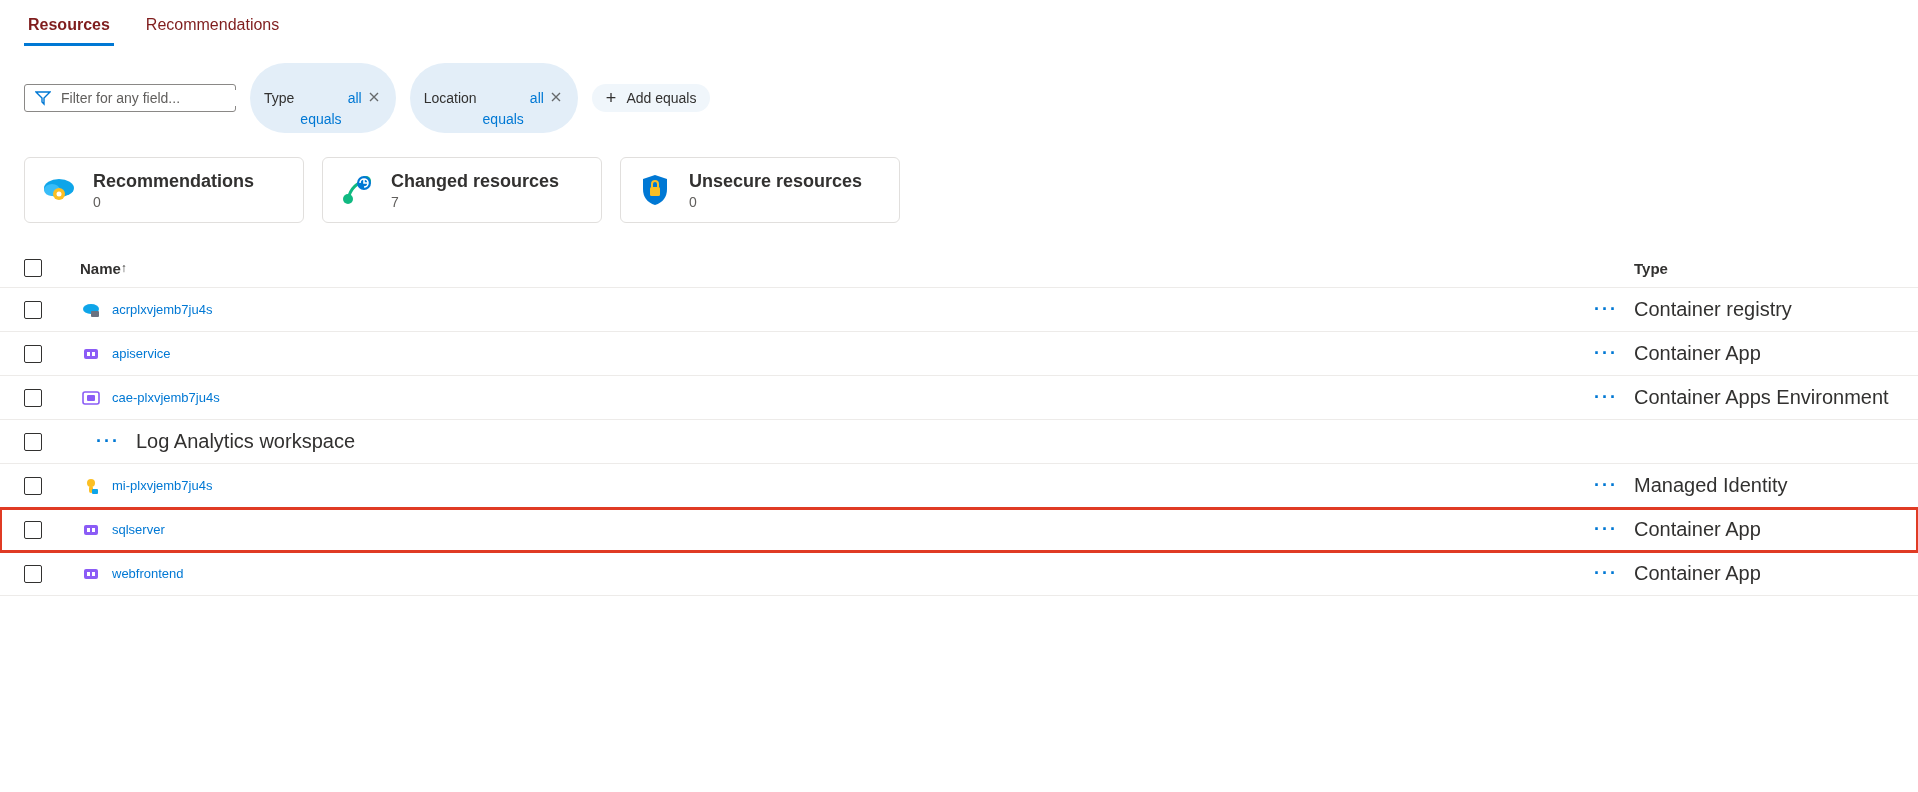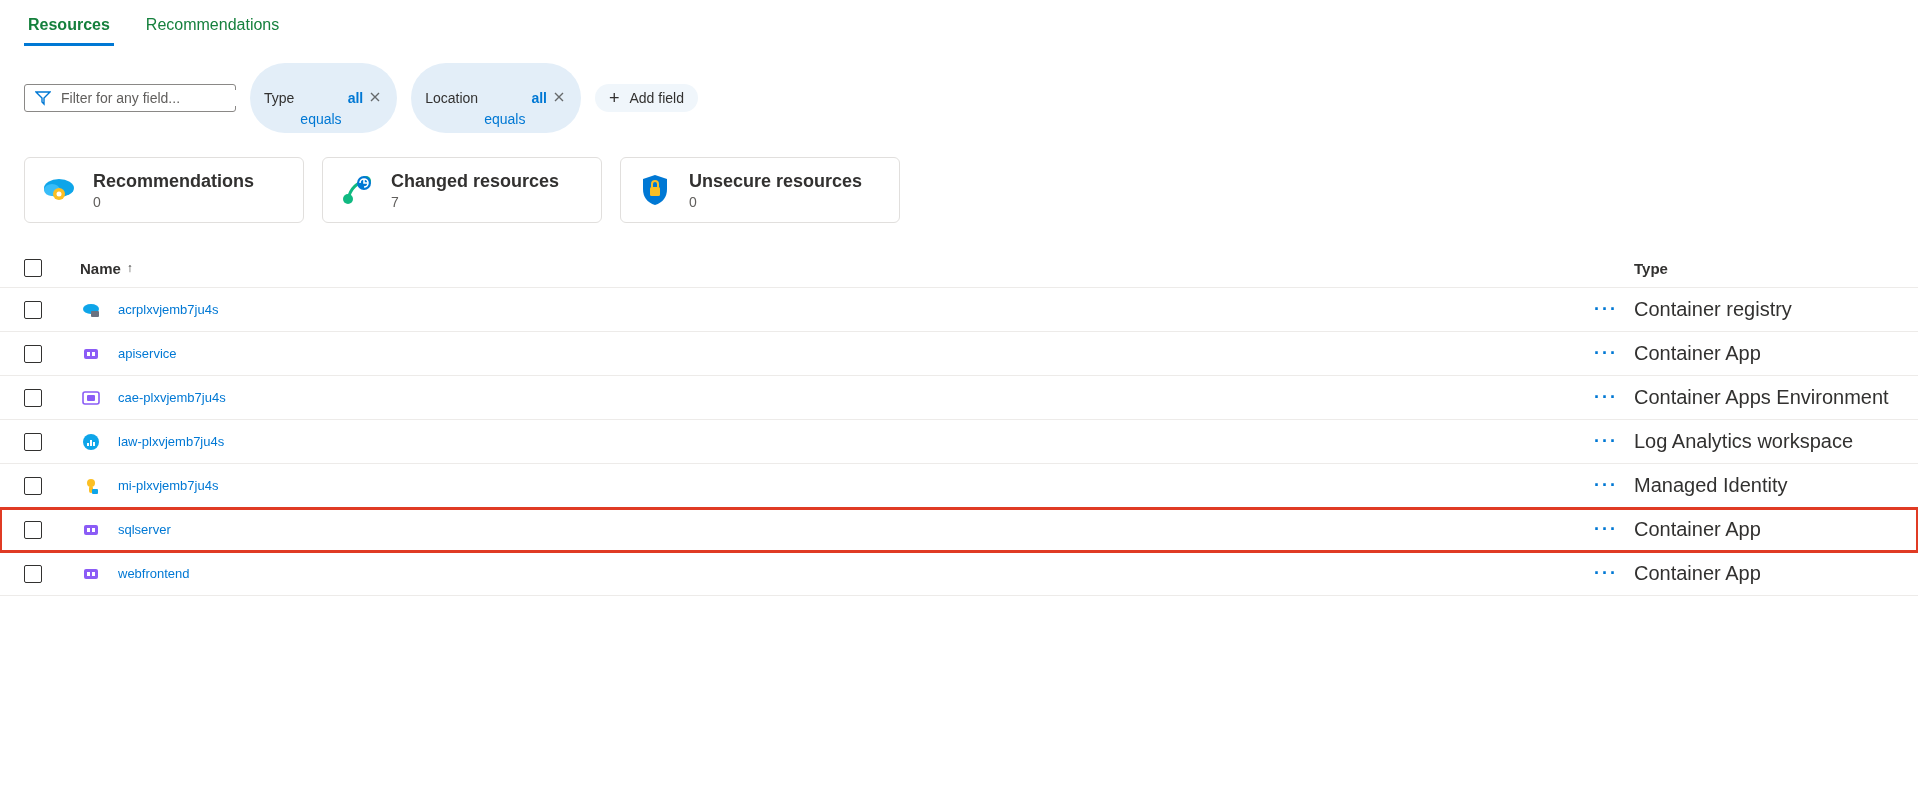--- a/index.html
+++ b/index.html
@@ -1,44 +1,44 @@
 <!DOCTYPE html>
 <html><head>
   <meta charset="utf-8">
   <style>
     * { box-sizing: border-box; margin: 0; padding: 0; }
     body { font-family: "Segoe UI", -apple-system, BlinkMacSystemFont, sans-serif; background: #fff; color: #323130; font-size: 14px; }
     
     .tabs { display: flex; gap: 28px; padding: 8px 24px 0; border-bottom: 1px solid transparent; }
-    .tab { padding: 8px 4px 12px; cursor: pointer; font-size: 16px; color: #15803d; position: relative; }
+    .tab { padding: 8px 4px 12px; cursor: pointer; font-size: 16px; color: #7f1d1d; position: relative; }
     .tab.active { font-weight: 600; }
     .tab.active::after { content: ""; position: absolute; left: 0; right: 0; bottom: 0; height: 3px; background: #0078d4; }
     
     .filter-bar { display: flex; gap: 14px; align-items: center; padding: 16px 24px 8px; flex-wrap: wrap; }
     .filter-input { display: flex; align-items: center; border: 1px solid #8a8886; border-radius: 3px; padding: 5px 10px; width: 212px; gap: 10px; }
     .filter-input input { border: none; outline: none; font-size: 14px; flex: 1; color: #323130; }
     .filter-input input::placeholder { color: #605e5c; }
     .pill { display: inline-flex; align-items: center; gap: 6px; background: #e3eef8; border-radius: 999px; padding: 6px 14px; font-size: 14px; cursor: pointer; }
     .pill .lbl { color: #323130; }
     .pill .op { color: #0078d4; margin-top: 42px; }
-    .pill .val { color: #0078d4; font-weight: 700; }
+    .pill .val { color: #0078d4; font-weight: 400; }
     .pill-close { width: 14px; height: 14px; cursor: pointer; opacity: 0.7; }
     .add-pill { background: #f0f6fb; }
     .plus { font-size: 18px; line-height: 14px; color: #323130; margin-right: 4px; }
     
     .cards { display: flex; gap: 18px; padding: 16px 24px 8px; }
     .card { border: 1px solid #e1dfdd; border-radius: 6px; padding: 12px 22px 12px 14px; display: flex; align-items: center; gap: 14px; min-width: 280px; }
     .card-icon { width: 40px; height: 40px; display: flex; align-items: center; justify-content: center; }
     .card-title { font-size: 18px; font-weight: 600; color: #323130; }
     .card-count { font-size: 14px; color: #605e5c; margin-top: 2px; }
     
     .table { width: 100%; margin-top: 18px; }
     .thead { display: flex; align-items: center; padding: 10px 24px; border-bottom: 1px solid #edebe9; font-weight: 600; font-size: 15px; }
     .col-check { width: 56px; display: flex; align-items: center; }
-    .col-name { flex: 1; display: flex; align-items: center; gap: 6px; }
+    .col-name { flex: 1; display: flex; align-items: center; }
     .col-actions { width: 56px; text-align: center; }
     .col-type { width: 260px; }
     .sort-arrow { font-size: 12px; }
     
     .trow { display: flex; align-items: center; padding: 8px 24px; border-bottom: 1px solid #edebe9; min-height: 44px; }
     .trow.highlighted { outline: 3px solid #e03b24; outline-offset: -2px; }
     .chk { width: 18px; height: 18px; border: 1px solid #323130; border-radius: 2px; cursor: pointer; background: #fff; }
     .res-icon { width: 22px; height: 22px; margin-right: 10px; display: inline-flex; align-items: center; justify-content: center; flex-shrink: 0; }
     .res-link { color: #0078d4; text-decoration: none; font-size: 13px; cursor: pointer; }
     .actions-dots { color: #0078d4; font-size: 18px; cursor: pointer; letter-spacing: 2px; font-weight: bold; }
@@ -77,21 +77,21 @@
     <span class="op">equals</span>
     <span class="val">all</span>
     <span class="pill-close">
       <svg width="12" height="12" viewBox="0 0 12 12">
             <path d="M2 2 L10 10 M10 2 L2 10" stroke="#323130" stroke-width="1.4"></path>
           </svg>
     </span>
       </div></div>
   <div class="pill add-pill">
     <span class="plus">+</span>
-    <span>Add field</span>
+    <span>Add equals</span>
   </div>
 </div>
 
 <div class="cards" id="cards">
     <div class="card">
     <div class="card-icon">
         <svg width="38" height="38" viewBox="0 0 38 38">
           <ellipse cx="19" cy="17" rx="15" ry="9" fill="#0ea5e9"></ellipse>
           <ellipse cx="12" cy="19" rx="8" ry="6" fill="#38bdf8"></ellipse>
           <circle cx="19" cy="23" r="6" fill="#fbbf24"></circle>
@@ -206,31 +206,20 @@
       <span class="actions-dots">···</span>
     </div>
     <div class="col-type">
       <span class="type-text">Container Apps Environment</span>
     </div>
       </div>
       <div class="trow">
     <div class="col-check">
       <div class="chk"></div>
     </div>
-    <div class="col-name">
-      <span class="res-icon">
-            <svg width="20" height="20" viewBox="0 0 20 20">
-              <circle cx="10" cy="10" r="8" fill="#0ea5e9"></circle>
-              <rect x="6" y="11" width="2" height="3" fill="#fff"></rect>
-              <rect x="9" y="8" width="2" height="6" fill="#fff"></rect>
-              <rect x="12" y="10" width="2" height="4" fill="#fff"></rect>
-            </svg>
-          </span>
-      <a class="res-link">law-plxvjemb7ju4s</a>
-    </div>
     <div class="col-actions">
       <span class="actions-dots">···</span>
     </div>
     <div class="col-type">
       <span class="type-text">Log Analytics workspace</span>
     </div>
       </div>
       <div class="trow">
     <div class="col-check">
       <div class="chk"></div>

